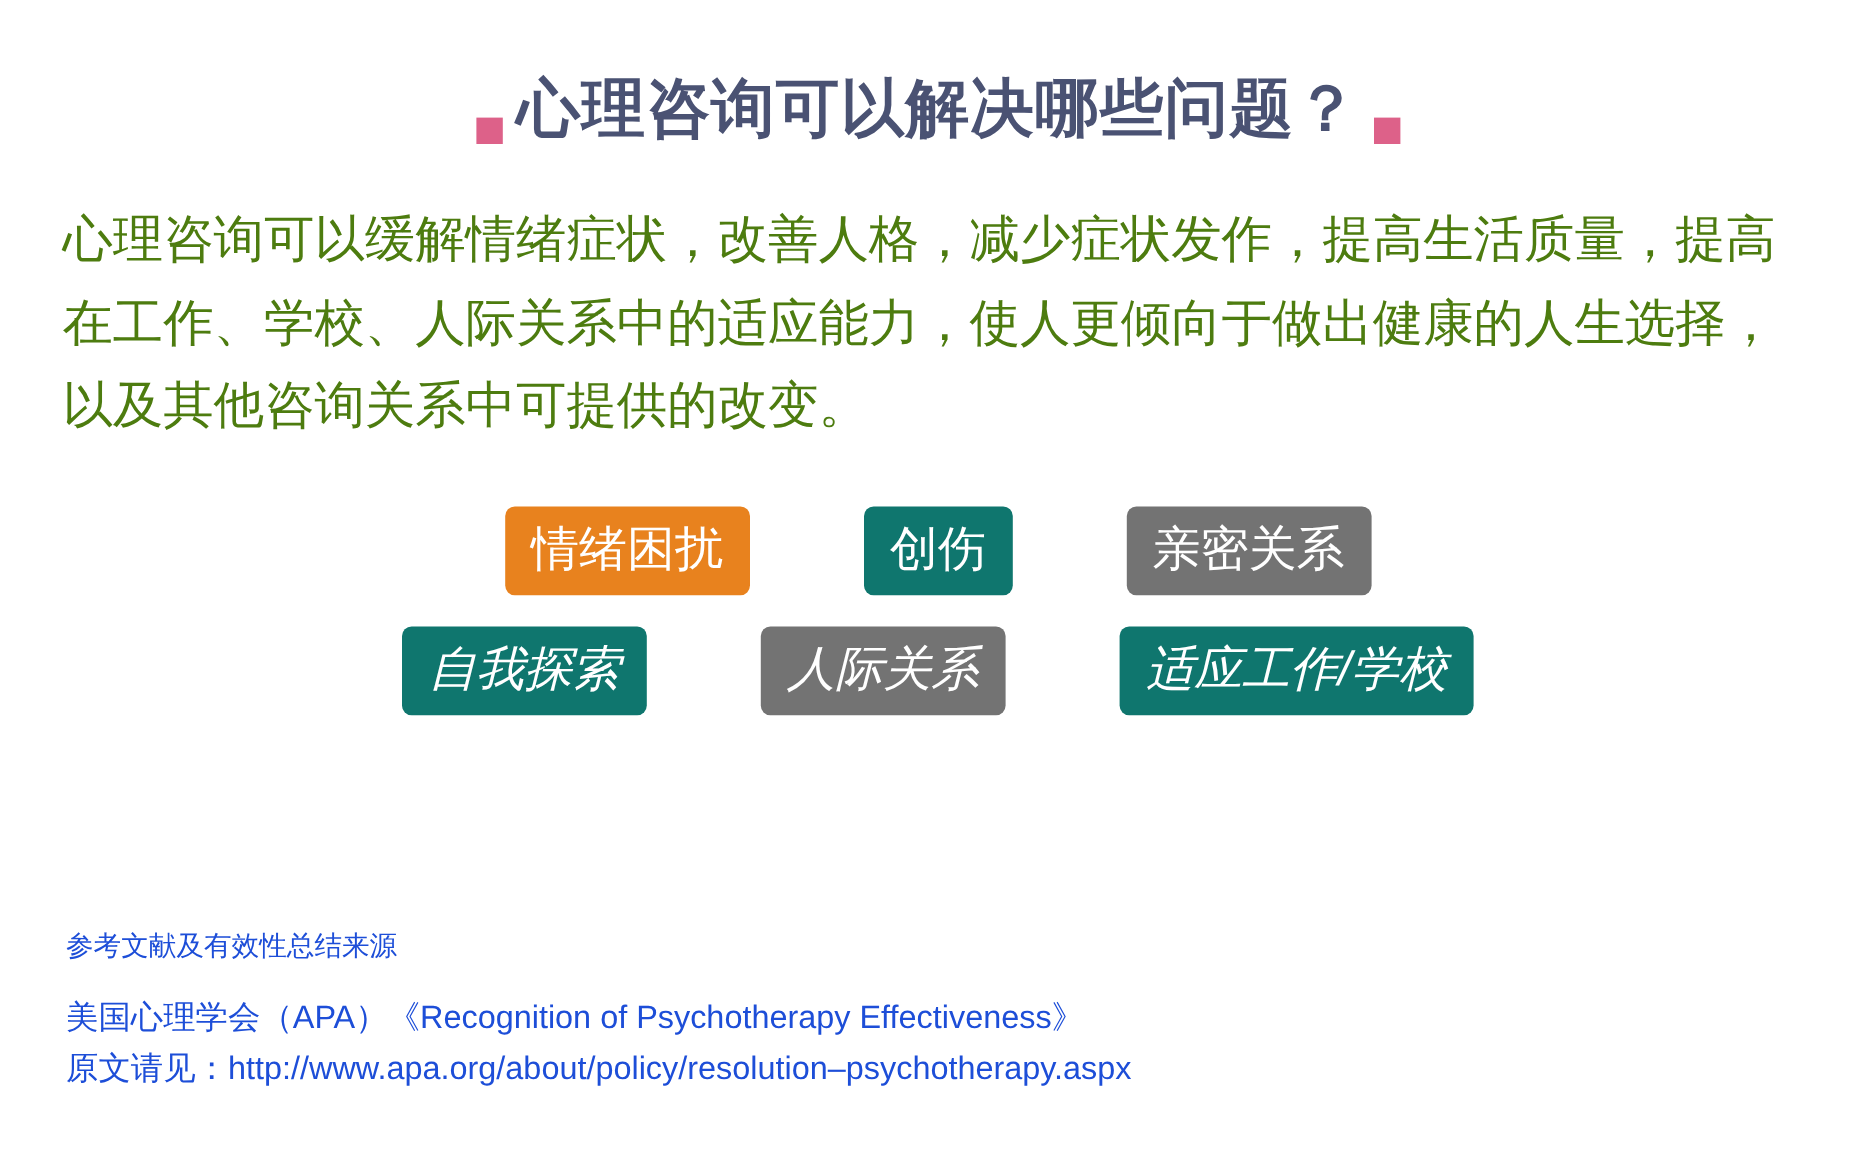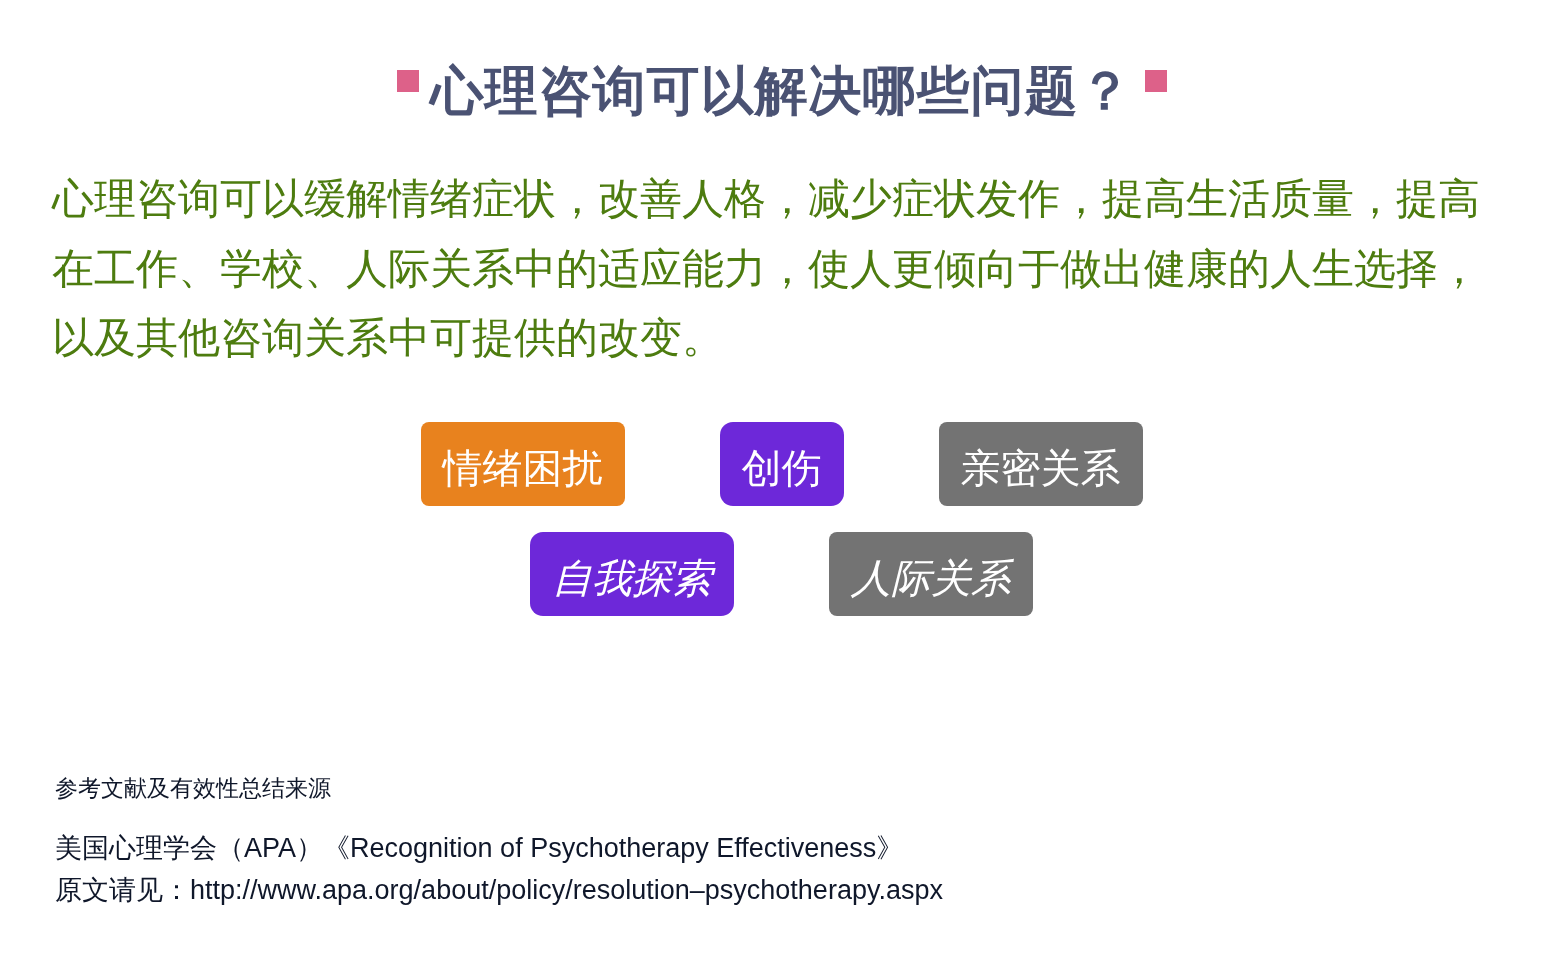--- a/index.html
+++ b/index.html
@@ -19,21 +19,21 @@
     position: relative;
     width: 1563px;
     height: 968px;
     background: #ffffff;
     box-sizing: border-box;
   }
 
   
   .title-row {
     display: flex;
-    align-items: flex-start;
+    align-items: flex-end;
     justify-content: center;
     gap: 12px;
     padding-top: 62px;
   }
   .title-bullet {
     width: 22px;
     height: 22px;
     background: #dd6189;
     flex: 0 0 auto;
     margin-top: 8px;
@@ -71,34 +71,34 @@
   }
   .tag-row + .tag-row {
     margin-top: 26px;
     font-style: italic;
   }
   .tag {
     display: inline-block;
     color: #ffffff;
     font-size: 40px;
     line-height: 1;
-    padding: 26px 22px 18px 22px;
+    padding: 16px 22px 18px 22px;
     border-radius: 8px;
     white-space: nowrap;
   }
   .tag.orange { background: #e8821e; }
-  .tag.pink   { background: #6d28d9; border-radius: 13px; }
+  .tag.pink   { background: #0f766e; }
   .tag.teal   { background: #737373; }
 
   
   .footer {
     position: absolute;
     left: 55px;
     bottom: 56px;
-    color: #0f172a;
+    color: #1d4ed8;
   }
   .footer-heading {
     font-size: 23px;
     line-height: 1.2;
     margin-bottom: 26px;
   }
   .footer-line {
     font-size: 27px;
     line-height: 1.55;
     white-space: nowrap;
@@ -121,20 +121,21 @@
 
   <div class="tags">
     <div class="tag-row">
       <span class="tag orange">情绪困扰</span>
       <span class="tag pink">创伤</span>
       <span class="tag teal">亲密关系</span>
     </div>
     <div class="tag-row">
       <span class="tag pink">自我探索</span>
       <span class="tag teal">人际关系</span>
+      <span class="tag pink">适应工作/学校</span>
     </div>
   </div>
 
   <div class="footer">
     <div class="footer-heading">参考文献及有效性总结来源</div>
     <div class="footer-line">美国心理学会（APA）《Recognition of Psychotherapy Effectiveness》</div>
     <div class="footer-line">原文请见：http://www.apa.org/about/policy/resolution–psychotherapy.aspx</div>
   </div>
 
 </div>

